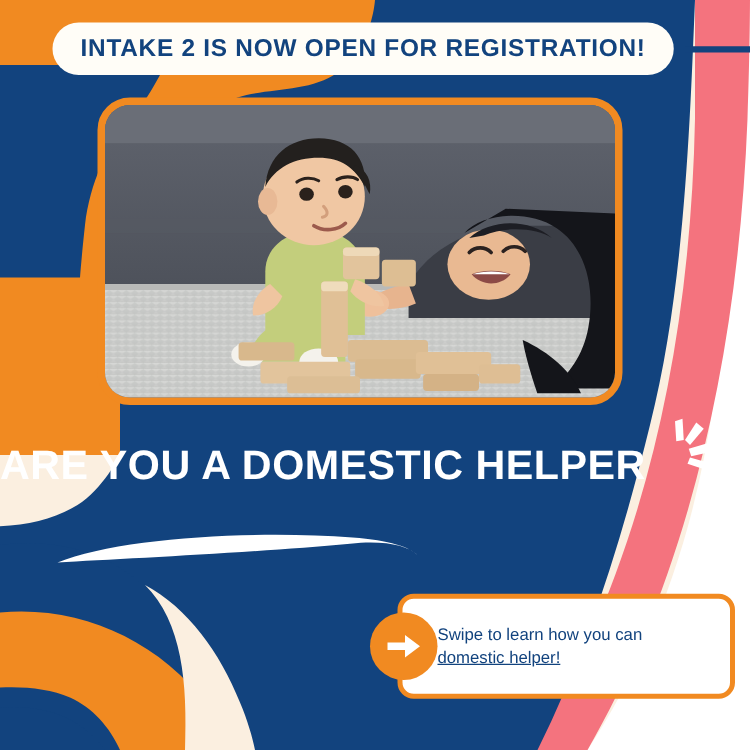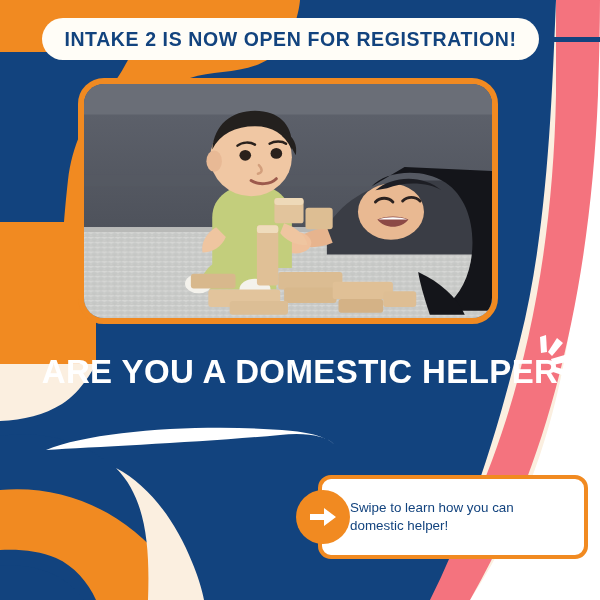--- a/index.html
+++ b/index.html
@@ -81,21 +81,20 @@
     height: 100%;
     display: block;
   }
 
   
   .headline {
     position: absolute;
     left: 0;
     top: 352px;
     width: 600px;
-    text-align: center;
     z-index: 28;
     pointer-events: none;
   }
   .headline-line {
     color: #ffffff;
     font-size: 33px;
     font-weight: bold;
     letter-spacing: 0.4px;
     line-height: 40px;
     white-space: nowrap;
@@ -146,20 +145,21 @@
   .swipe-line {
     color: #12437E;
     font-size: 13.4px;
     line-height: 18.5px;
     font-weight: normal;
   }
   .swipe-link {
     color: #12437E;
     font-size: 13.4px;
     line-height: 18.5px;
+    text-decoration: underline;
     font-weight: normal;
   }
   .swipe-arrow-circle {
     position: absolute;
     left: 0;
     top: 15px;
     width: 54px;
     height: 54px;
     background: #F18A21;
     border-radius: 50%;

